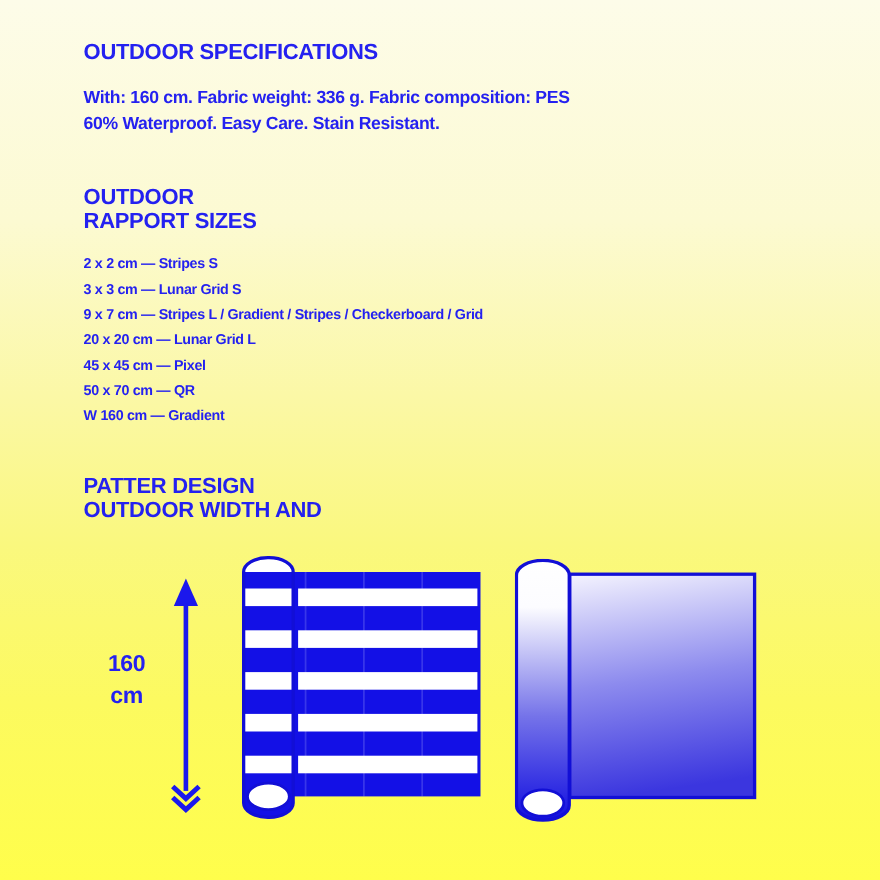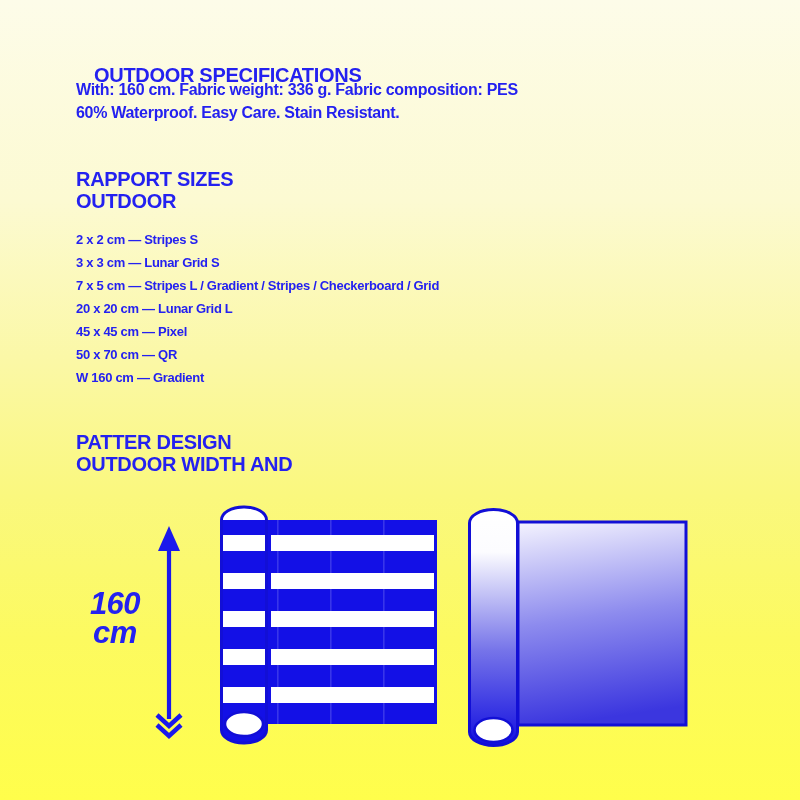--- a/index.html
+++ b/index.html
@@ -17,45 +17,45 @@
   .h{
     font-size:20px;line-height:22px;
     text-transform:none;
     margin:0;
   }
   .txt{font-size:16px;line-height:23px;}
   .list{list-style:none;margin:0;padding:0;font-size:13px;line-height:23px;}
   .label-160{
     left:68px;top:589px;width:94px;
     text-align:center;
-    font-size:31px;line-height:29px;letter-spacing:-0.5px;font-style:italic;
+    font-size:21px;line-height:29px;letter-spacing:-0.5px;
   }
   svg{display:block;}
 </style>
 </head>
 <body>
 
 <div class="page">
 
-  <h1 class="abs h" style="left:94px;top:37px;margin-top:27px;">OUTDOOR SPECIFICATIONS</h1>
+  <h1 class="abs h" style="left:76px;top:37px;">OUTDOOR SPECIFICATIONS</h1>
 
   <div class="abs txt" style="left:76px;top:78px;width:680px;">
     <div>With: 160 cm. Fabric weight: 336 g. Fabric composition: PES</div>
     <div>60% Waterproof. Easy Care. Stain Resistant.</div>
   </div>
 
   <h2 class="abs h" style="left:76px;top:168px;">
+    <div>OUTDOOR</div>
     <div>RAPPORT SIZES</div>
-    <div>OUTDOOR</div>
   </h2>
 
   <ul class="abs list" style="left:76px;top:228px;width:700px;">
     <li>2 x 2 cm — Stripes S</li>
     <li>3 x 3 cm — Lunar Grid S</li>
-    <li>7 x 5 cm — Stripes L / Gradient / Stripes / Checkerboard / Grid</li>
+    <li>9 x 7 cm — Stripes L / Gradient / Stripes / Checkerboard / Grid</li>
     <li>20 x 20 cm — Lunar Grid L</li>
     <li>45 x 45 cm — Pixel</li>
     <li>50 x 70 cm — QR</li>
     <li>W 160 cm — Gradient</li>
   </ul>
 
   <h2 class="abs h" style="left:76px;top:431px;">
     <div>PATTER DESIGN</div>
     <div>OUTDOOR WIDTH AND</div>
   </h2>

